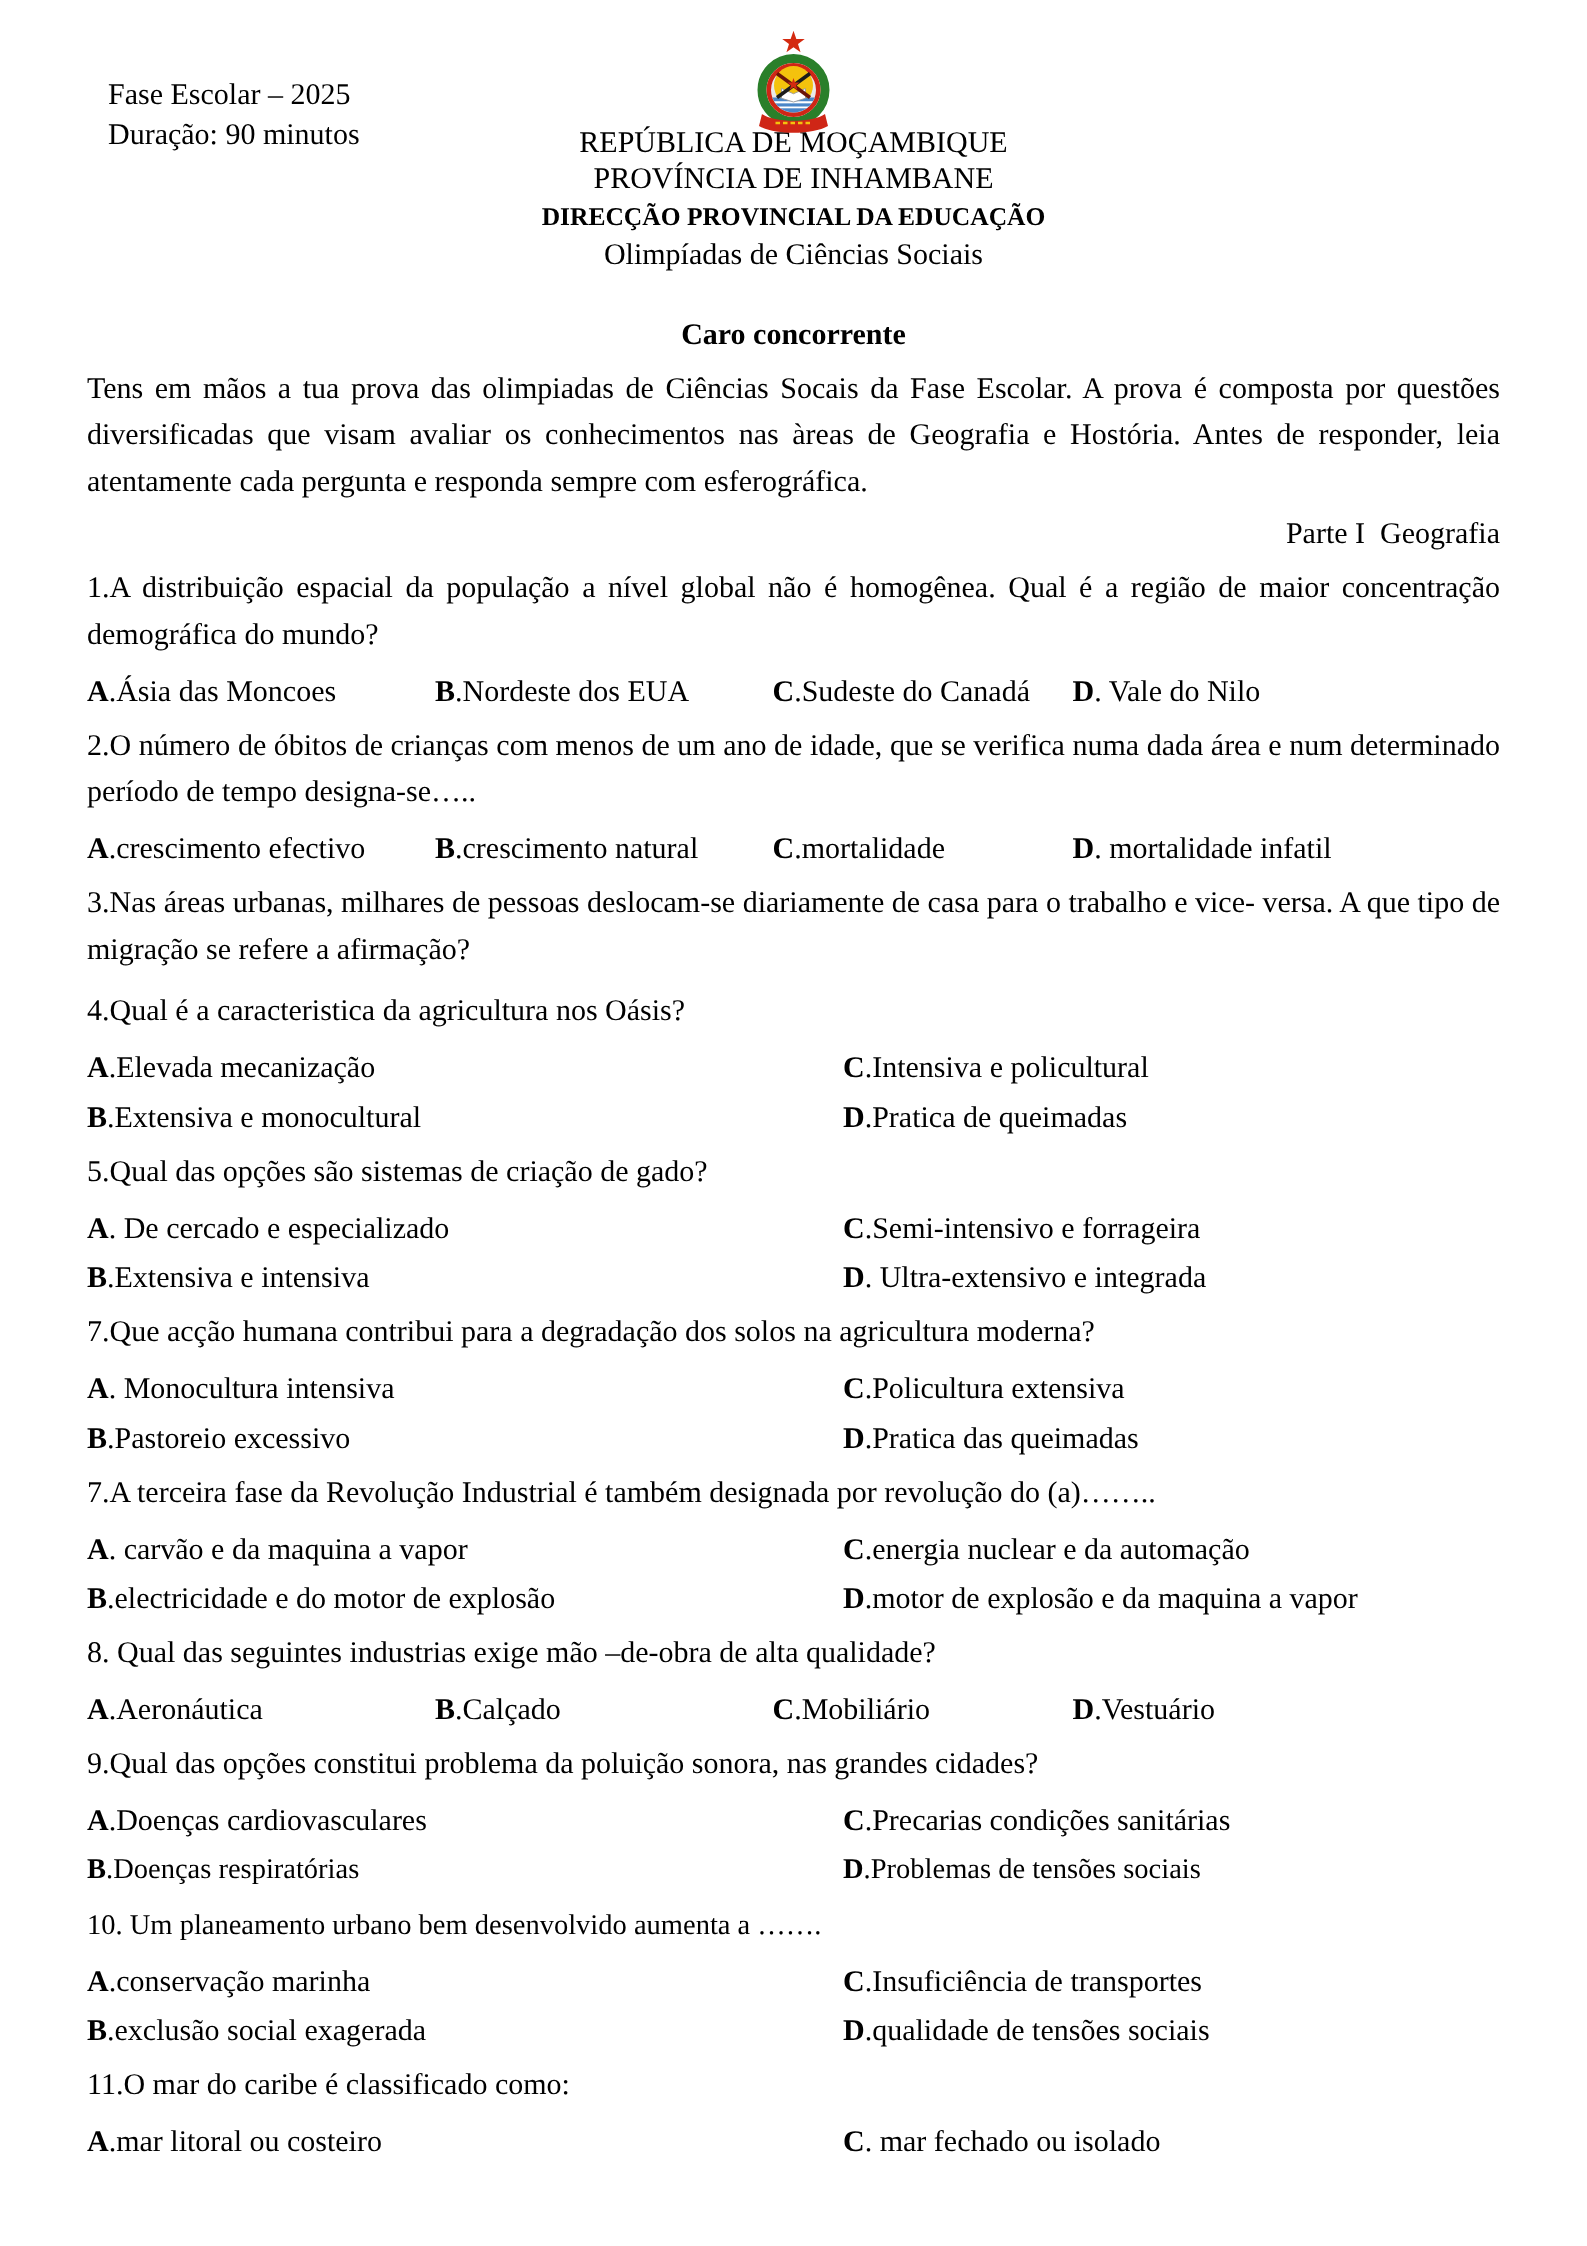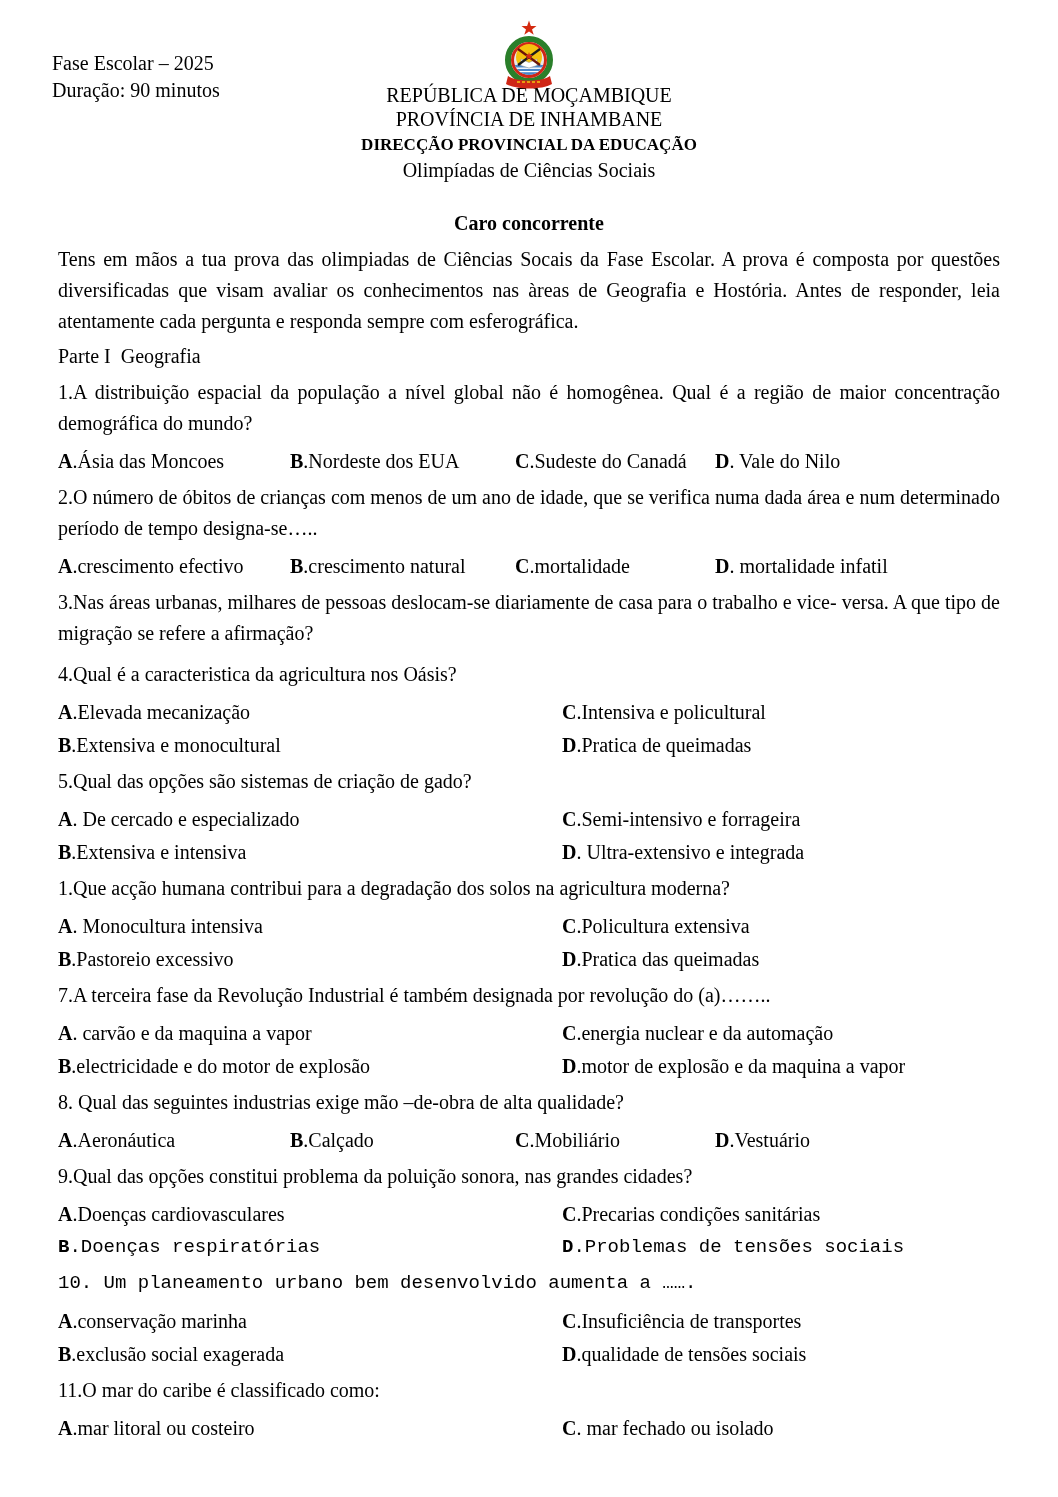--- a/index.html
+++ b/index.html
@@ -12,44 +12,44 @@
     font-family:"Liberation Serif","DejaVu Serif",serif;
     font-size:20px;
     box-sizing:border-box;
     padding:0 58px;
     overflow:hidden;
   }
   .pre { white-space:pre-wrap; }
 
   
   .header-left {
-    position:absolute; top:50px; left:52px;
+    position:absolute; top:50px; left:72px;
     line-height:27px;
   }
   .emblem {
     position:absolute; top:20px; left:50%; margin-left:-26px;
   }
   .center-head { text-align:center; padding-top:84px; }
   .line-republic { line-height:23px; }
   .line-province { line-height:24px; }
   .line-direction { font-weight:bold; font-size:17px; line-height:27px; }
   .line-olymp { line-height:25px; }
 
   .salutation { text-align:center; font-weight:bold; margin-top:29px; line-height:22px; }
   .intro-par { margin:10px 0 0 0; text-align:justify; line-height:31px; }
-  .section-title { text-align:left; margin-top:8px; line-height:22px; }
+  .section-title { text-align:right; margin-top:8px; line-height:22px; }
 
   
   .q { margin-top:10px; }
   .q-text { margin:0; text-align:justify; line-height:31px; }
   .orow { display:grid; margin-top:11px; line-height:22px; }
   .orow4 { grid-template-columns:232px 225px 200px auto; }
   .orow2 { grid-template-columns:488px auto;gap:16px; }
   .opt b { font-weight:bold; }
-  .sans { font-family:Liberation Mono, monospace; font-size:19px; }
+  .sans { font-family:Liberation Serif, serif; font-size:19px; }
 </style>
 </head>
 <body>
 
 <div class="page">
 
   <div class="header-left">
     <div>Fase Escolar – 2025</div>
     <div>Duração: 90 minutos</div>
   </div>
@@ -128,21 +128,21 @@
       <span class="opt"><b>A</b><span class="pre">. De cercado e especializado</span></span>
       <span class="opt"><b>C</b><span class="pre">.Semi-intensivo e forrageira</span></span>
     </div>
     <div class="orow orow2">
       <span class="opt"><b>B</b><span class="pre">.Extensiva e intensiva</span></span>
       <span class="opt"><b>D</b><span class="pre">. Ultra-extensivo e integrada</span></span>
     </div>
   </div>
 
   <div class="q">
-    <p class="q-text pre">1.Que acção humana contribui para a degradação dos solos na agricultura moderna?</p>
+    <p class="q-text pre">7.Que acção humana contribui para a degradação dos solos na agricultura moderna?</p>
     <div class="orow orow2">
       <span class="opt"><b>A</b><span class="pre">. Monocultura intensiva</span></span>
       <span class="opt"><b>C</b><span class="pre">.Policultura extensiva</span></span>
     </div>
     <div class="orow orow2">
       <span class="opt"><b>B</b><span class="pre">.Pastoreio excessivo</span></span>
       <span class="opt"><b>D</b><span class="pre">.Pratica das queimadas</span></span>
     </div>
   </div>
 

